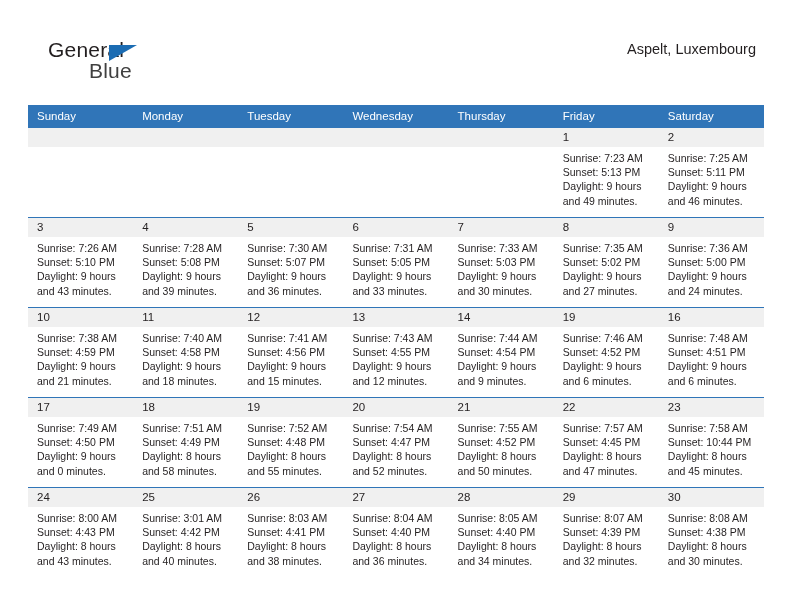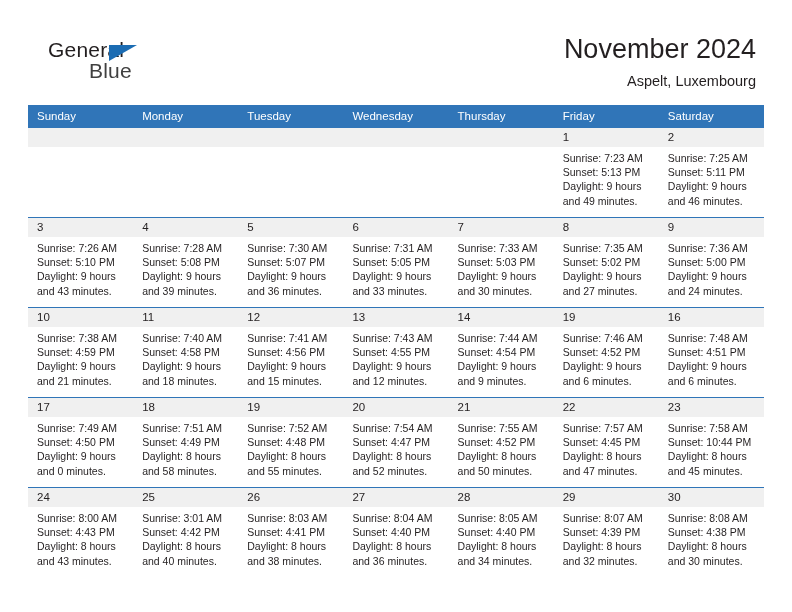--- a/index.html
+++ b/index.html
@@ -145,21 +145,20 @@
 
   <div class="header">
 
     <div class="logo">
       <span class="logo-general">General</span>
       <span class="logo-triangle"></span>
       <span class="logo-blue">Blue</span>
     </div>
 
     <div class="title-block">
-      <div class="title-month">November 2024</div>
       <div class="title-location">Aspelt, Luxembourg</div>
     </div>
 
   </div>
 
   <table class="calendar">
     <thead>
       <tr>
         <th>Sunday</th>
         <th>Monday</th>

